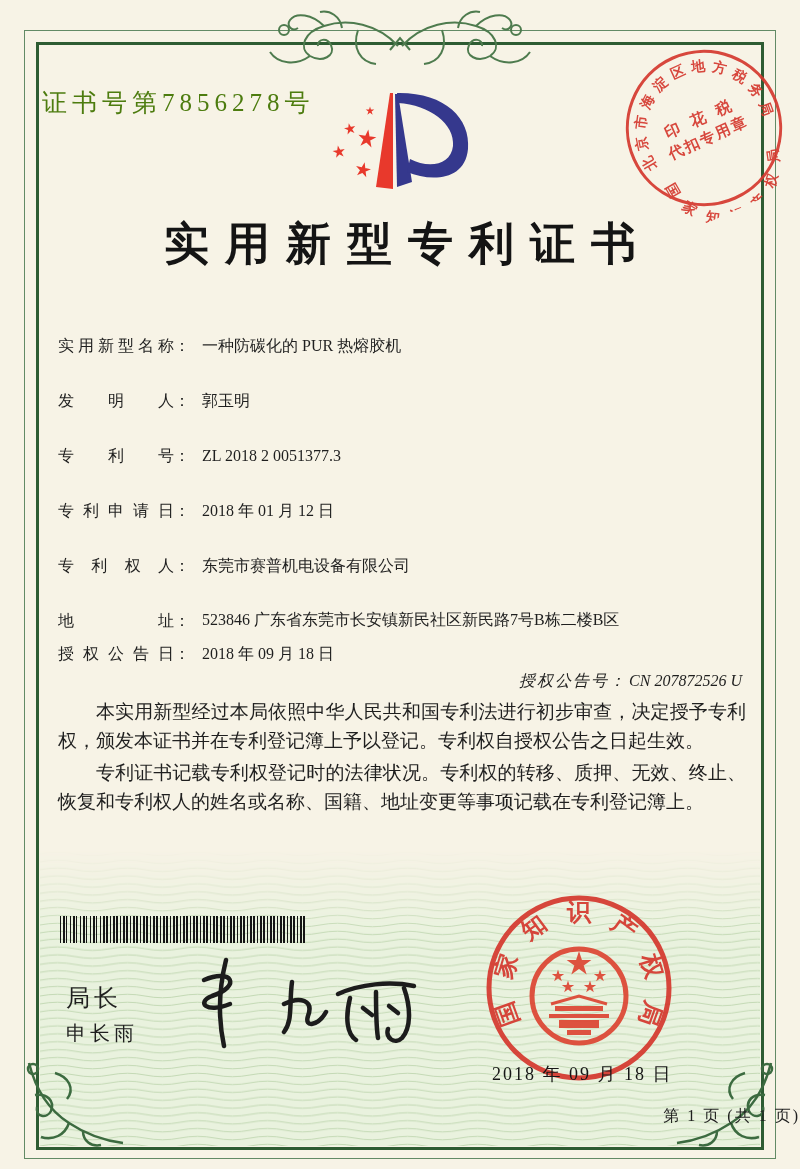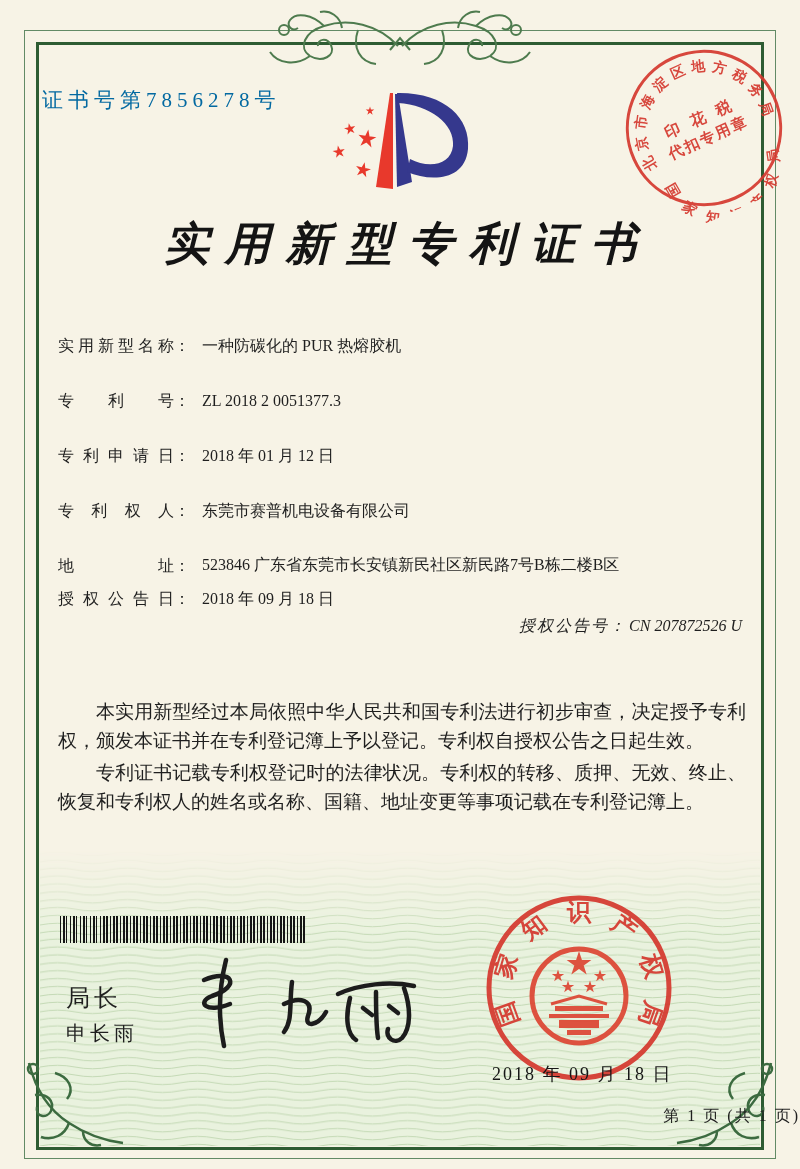--- a/index.html
+++ b/index.html
@@ -14,26 +14,26 @@
                 border:3px solid #2e5c33;}
 
   
   .green-band{position:absolute;left:40px;right:40px;top:850px;bottom:23px;
               -webkit-mask-image:linear-gradient(to bottom,transparent,#000 85px);
               mask-image:linear-gradient(to bottom,transparent,#000 85px);
               z-index:1;}
   .green-band svg{display:block;width:100%;height:100%;}
 
   
-  .cert-number{position:absolute;left:42px;top:86px;font-size:21px;letter-spacing:5px;
-               color:#0369a1;z-index:4;}
+  .cert-number{position:absolute;left:42px;top:86px;font-size:25px;letter-spacing:5px;
+               color:#4d7c0f;z-index:4;}
   .logo{position:absolute;left:318px;top:88px;z-index:4;}
   .title{position:absolute;left:0;right:0;top:214px;text-align:center;
          font-size:45px;font-weight:700;letter-spacing:16px;text-indent:16px;
-         color:#141414;z-index:4;font-style:italic;}
+         color:#141414;z-index:4;}
 
   
   .tax-stamp{position:absolute;left:616px;top:40px;width:176px;height:176px;
              transform:rotate(-24deg);opacity:.92;z-index:5;}
 
   
   .fields{position:absolute;left:58px;top:332px;right:52px;font-size:16px;z-index:4;}
   .frow{line-height:27px;margin-bottom:28px;white-space:nowrap;}
   .flabel{display:inline-block;width:116px;text-align:justify;text-align-last:justify;
           vertical-align:top;}
@@ -174,20 +174,24 @@
     </g>
   </svg>
 </div>
 
 <div class="title">实用新型专利证书</div>
 
 <div class="fields">
   <div class="frow">
     <span class="flabel">实用新型名称</span><span class="fcolon">：</span>
     <span class="fvalue">一种防碳化的 PUR 热熔胶机</span>
+  </div>
+  <div class="frow">
+    <span class="flabel">发明人</span><span class="fcolon">：</span>
+    <span class="fvalue">郭玉明</span>
   </div>
   <div class="frow">
     <span class="flabel">专利号</span><span class="fcolon">：</span>
     <span class="fvalue">ZL 2018 2 0051377.3</span>
   </div>
   <div class="frow">
     <span class="flabel">专利申请日</span><span class="fcolon">：</span>
     <span class="fvalue">2018 年 01 月 12 日</span>
   </div>
   <div class="frow">

